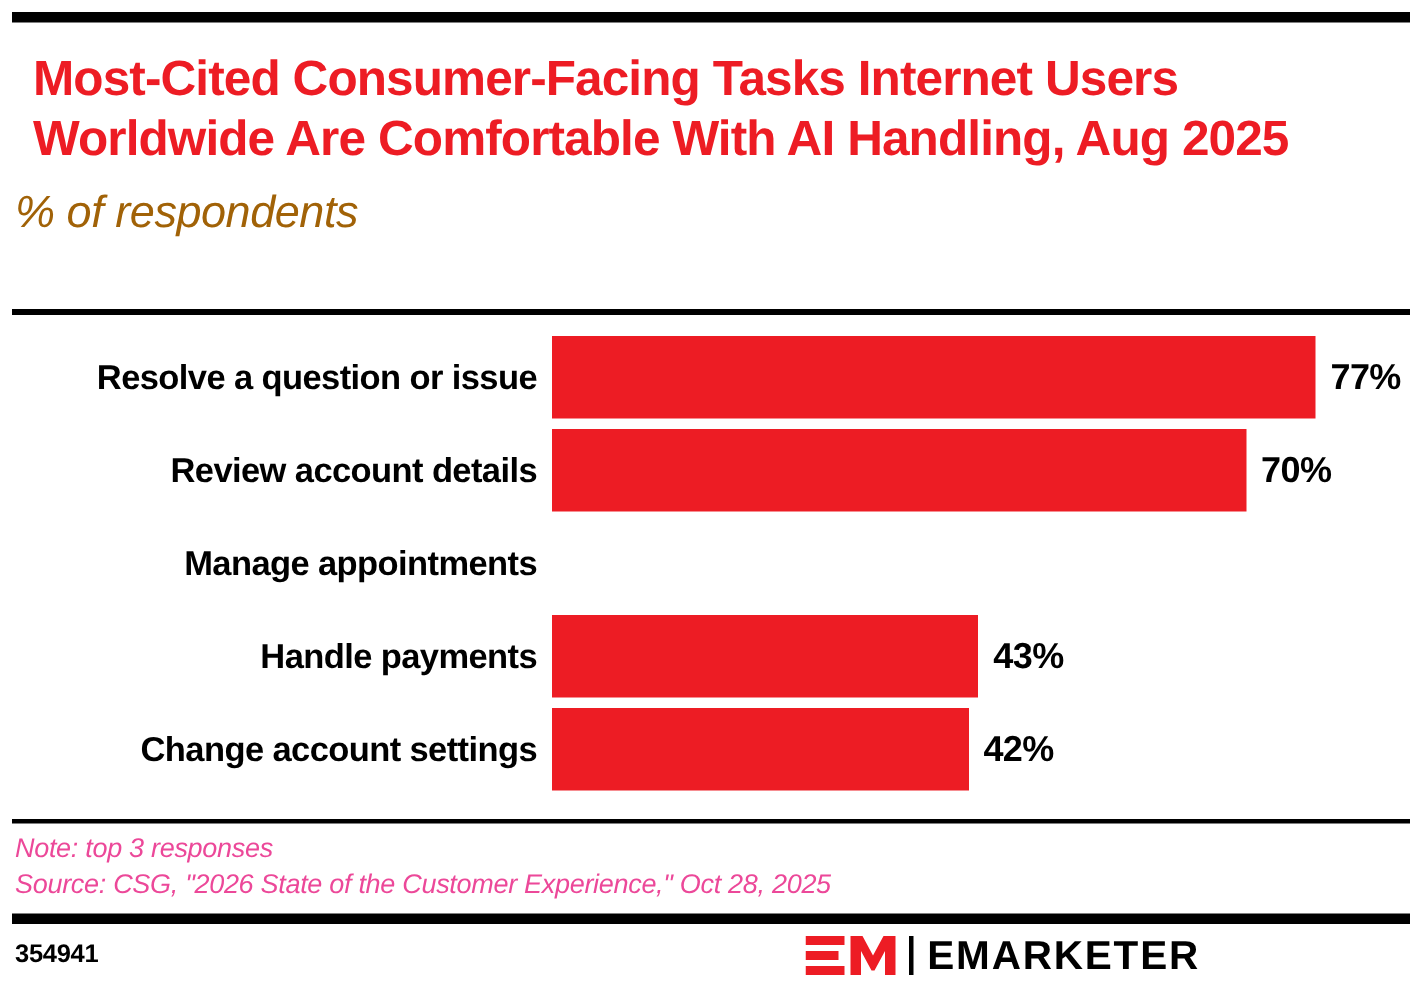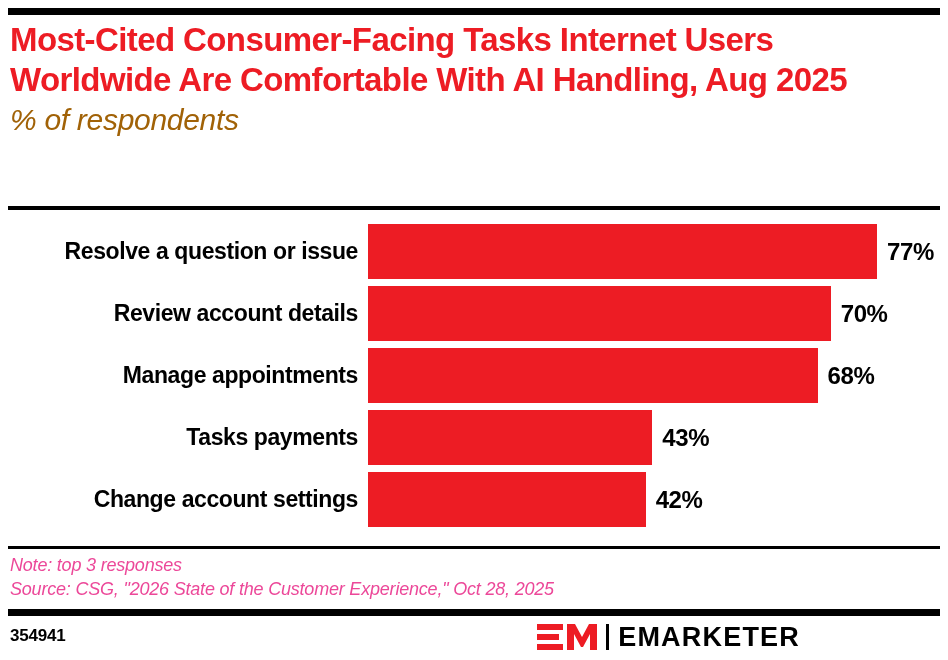--- a/index.html
+++ b/index.html
@@ -32,21 +32,21 @@
   }
 
   
   .header {
     position: absolute;
     left: 10px;
     top: 20px;
     width: 928px;
   }
   .chart-title {
-    margin: 0;
+    margin: 12px;
     font-family: "Liberation Sans", sans-serif;
     font-size: 33px;
     line-height: 40px;
     font-weight: bold;
     color: #ED1C24;
     letter-spacing: -0.6px;
     white-space: pre-line;
   }
   .chart-subtitle {
     margin: 2px 0 0 0;
@@ -225,27 +225,23 @@
       </div>
       <div class="bar-row">
         <div class="cat-label">Review account details</div>
         <div class="bar-track">
           <div class="bar" style="width: 462.727px; background: rgb(237, 28, 36);"></div>
           <div class="bar-value">70%</div>
         </div>
       </div>
       <div class="bar-row">
         <div class="cat-label">Manage appointments</div>
-        <div class="bar-track">
-          <div class="bar" style="width: 449.506px; background: rgb(237, 28, 36);"></div>
-          <div class="bar-value">68%</div>
-        </div>
-      </div>
-      <div class="bar-row">
-        <div class="cat-label">Tasks payments</div>
+      </div>
+      <div class="bar-row">
+        <div class="cat-label">Handle payments</div>
         <div class="bar-track">
           <div class="bar" style="width: 284.247px; background: rgb(237, 28, 36);"></div>
           <div class="bar-value">43%</div>
         </div>
       </div>
       <div class="bar-row">
         <div class="cat-label">Change account settings</div>
         <div class="bar-track">
           <div class="bar" style="width: 277.636px; background: rgb(237, 28, 36);"></div>
           <div class="bar-value">42%</div>

